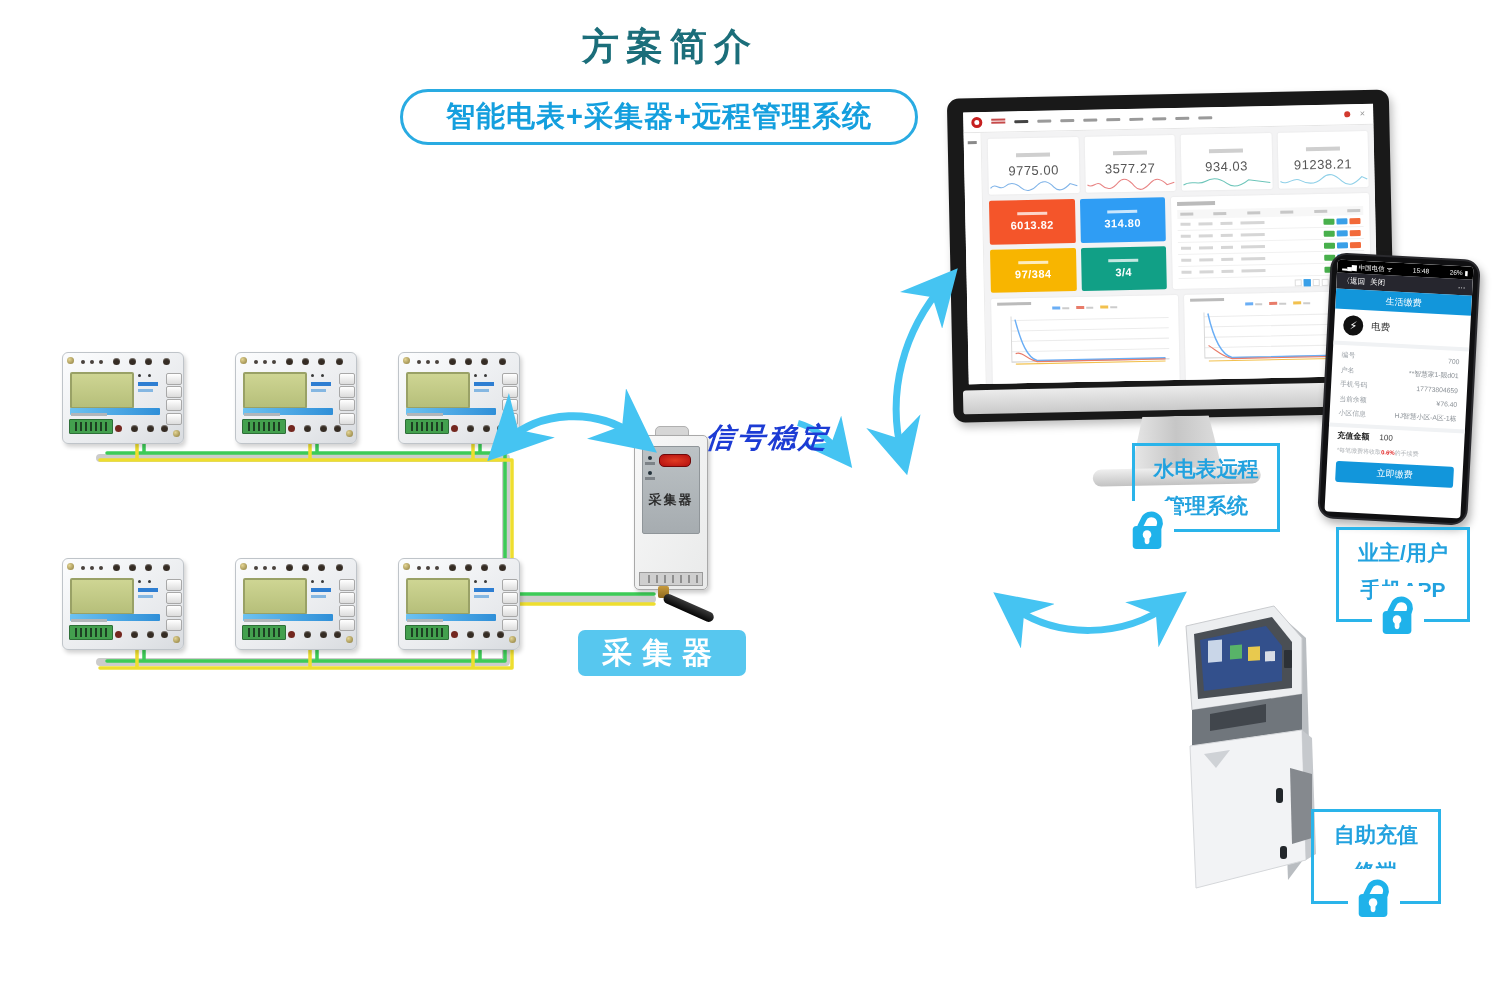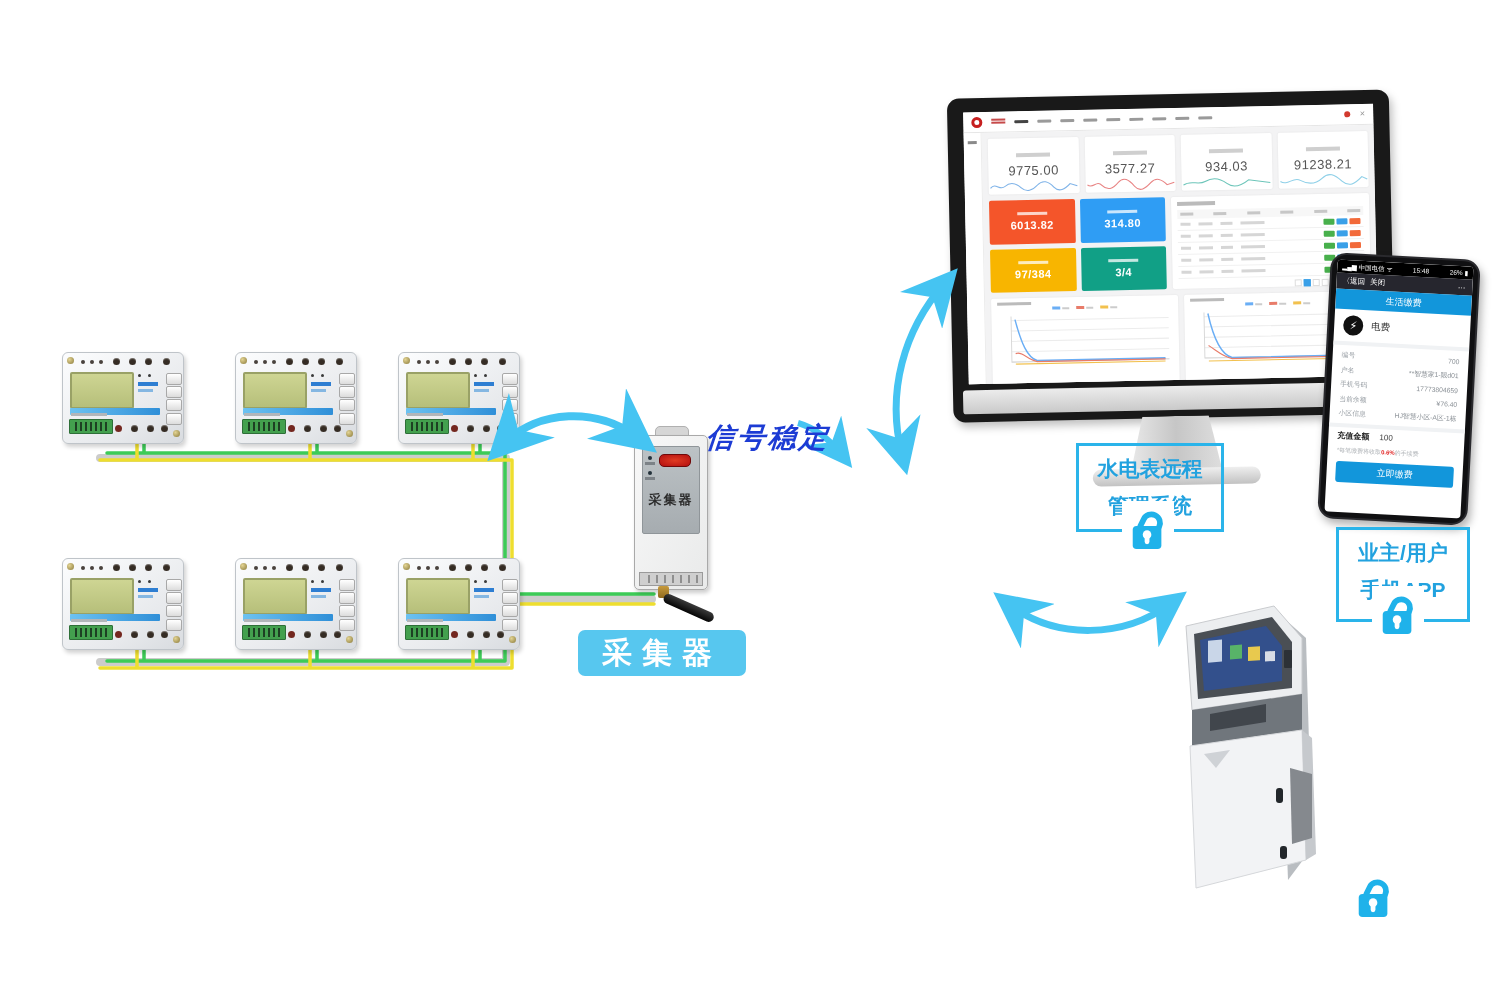--- a/index.html
+++ b/index.html
@@ -172,20 +172,22 @@
   <svg class="layer" width="1500" height="1000">
     <g fill="none" stroke-linecap="round">
       <path d="M100 458 H506 M506 458 V662 M100 662 H506 M506 599 H652" stroke="#cccccc" stroke-width="8"></path>
       <path d="M144 438 V453 M317 438 V453 M480 438 V453 M107 453 H505 M505 453 V661 M107 661 H505
                M144 646 V661 M317 646 V661 M480 646 V661 M505 594 H654" stroke="#3dcb57" stroke-width="3.5"></path>
       <path d="M137 438 V460 M310 438 V460 M473 438 V460 M100 460 H512 M512 460 V668 M100 668 H512
                M137 646 V668 M310 646 V668 M473 646 V668 M512 604 H654" stroke="#eede2f" stroke-width="3.5"></path>
     </g>
   </svg>
 
+  <div class="abs title">方案简介</div>
+  <div class="abs banner">智能电表+采集器+远程管理系统</div>
 
   <div class="abs meter-slot" style="left:62px;top:352px">
     <div class="meter">
       <span class="m-screw" style="left:4px;top:4px"></span>
       <span class="m-dot-s" style="left:18px;top:7px"></span>
         <span class="m-dot-s" style="left:27px;top:7px"></span>
         <span class="m-dot-s" style="left:36px;top:7px"></span>
       <span class="m-dot-b" style="left:50px;top:5px"></span>
         <span class="m-dot-b" style="left:66px;top:5px"></span>
         <span class="m-dot-b" style="left:82px;top:5px"></span>
@@ -670,27 +672,31 @@
       </marker>
     </defs>
     <g fill="none" stroke="#45c4f2">
       <path d="M504 444 C 538 409, 598 407, 638 438" stroke-width="8" marker-start="url(#ahS)" marker-end="url(#ahE)"></path>
       <path d="M798 423 Q 822 430 841 454" stroke-width="6" marker-end="url(#ahE)"></path>
       <path d="M902 455 C 886 392, 904 330, 944 284" stroke-width="7" marker-start="url(#ahS)" marker-end="url(#ahE)"></path>
       <path d="M1010 605 C 1056 640, 1124 638, 1170 604" stroke-width="7" marker-start="url(#ahS)" marker-end="url(#ahE)"></path>
     </g>
   </svg>
 
-  <div class="abs tag" style="left:1076px;top:443px;width:142px;height:78px;">
+  <div class="abs tag" style="left:1132px;top:443px;width:142px;height:78px;">
     <span style="display:block">水电表远程</span>
     <span style="display:block">管理系统</span>
   </div>
   <div class="abs tag" style="left:1336px;top:527px;width:128px;height:84px;">
     <span style="display:block">业主/用户</span>
     <span style="display:block">手机APP</span>
+  </div>
+  <div class="abs tag" style="left:1311px;top:809px;width:124px;height:84px;">
+    <span style="display:block">自助充值</span>
+    <span style="display:block">终端</span>
   </div>
 
   <div class="abs lock" style="left:1122px;top:501px">
     <svg width="42" height="52" viewBox="0 0 44 54">
         <path d="M14 26 V18 a9 9 0 0 1 18 0 v2" fill="none" stroke="#1fb2ea" stroke-width="6" stroke-linecap="round" transform="rotate(26 14 26)"></path>
         <rect x="6" y="26" width="30" height="24" rx="4" fill="#1fb2ea"></rect>
         <circle cx="21" cy="35" r="4.5" fill="#fff"></circle>
         <rect x="18.5" y="36" width="5" height="9" rx="2.5" fill="#fff"></rect>
       </svg>
   </div>

